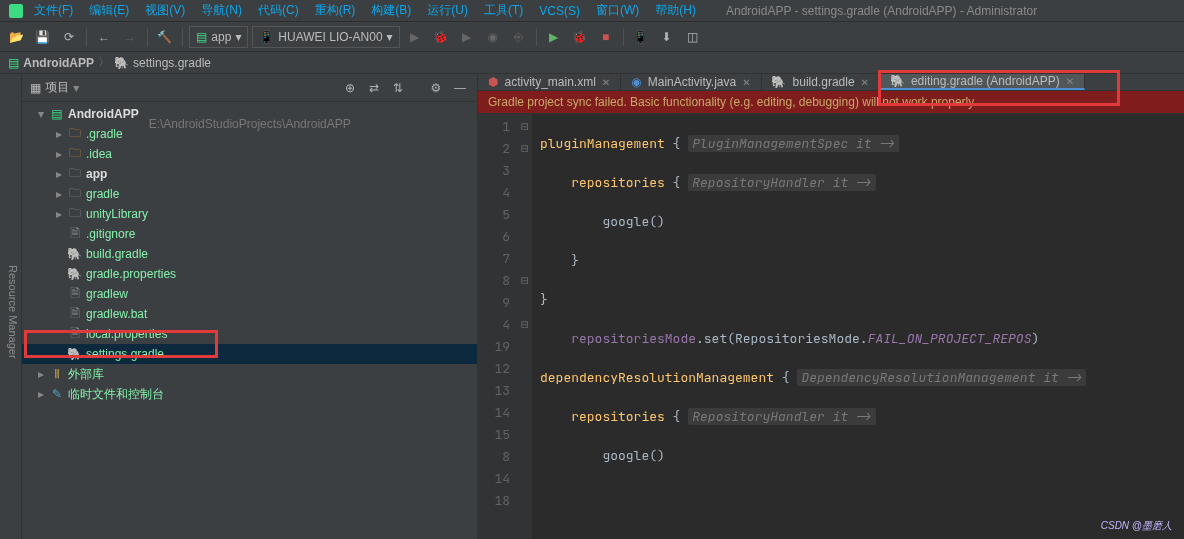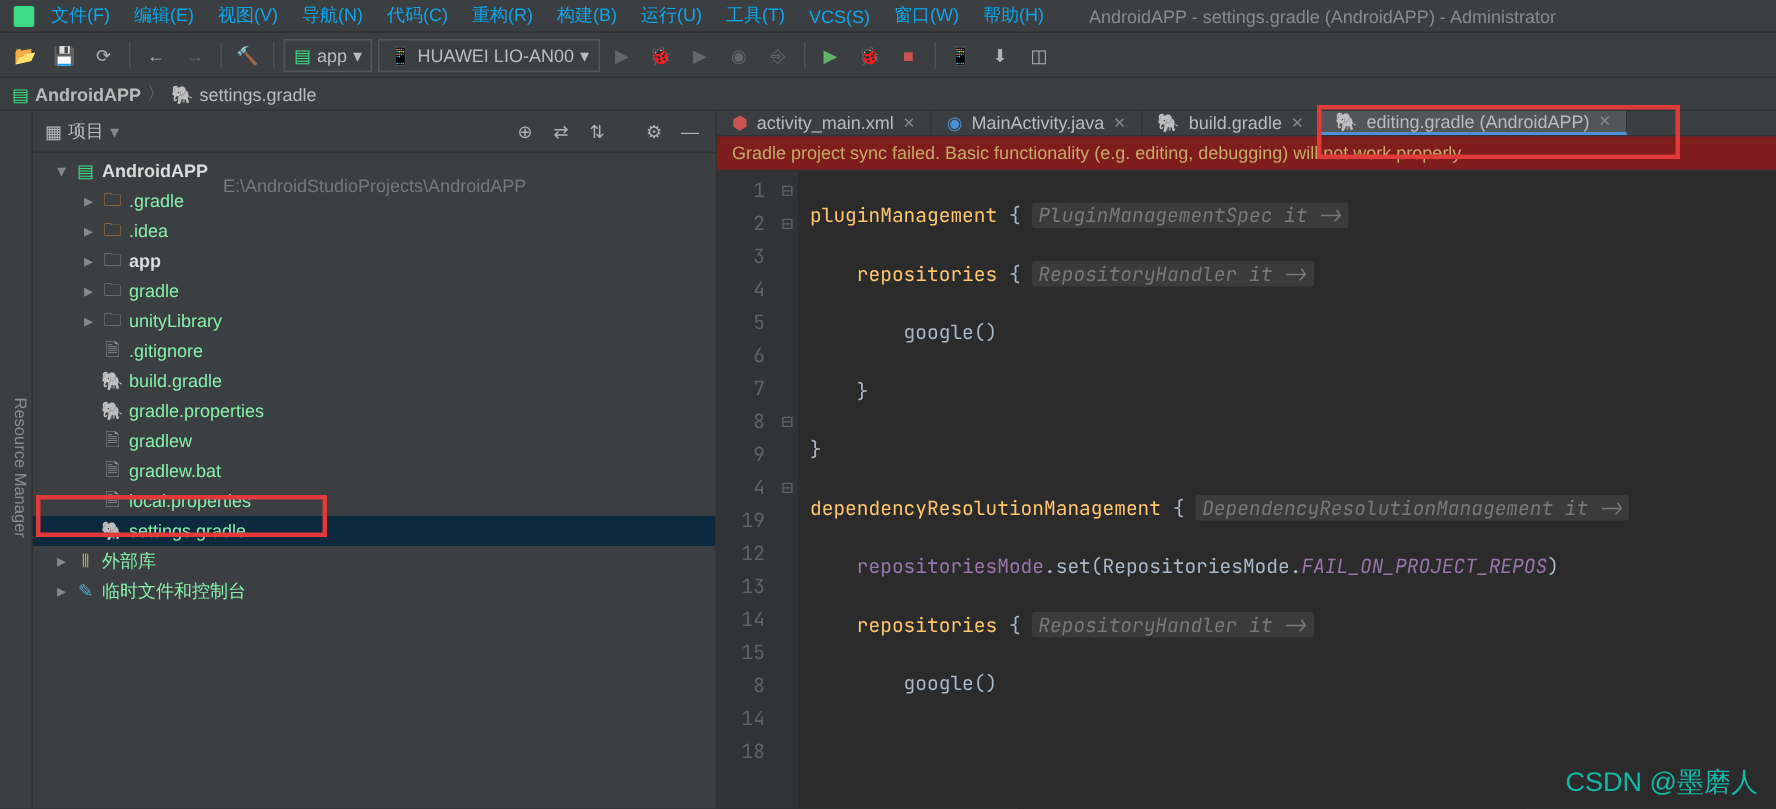--- a/index.html
+++ b/index.html
@@ -118,21 +118,21 @@
       text-align: right; padding: 2px 8px 2px 0;
     }
     .gutter-fold { width: 14px; background: #313335; color: #606366; padding-top:2px; }
     .gutter-fold div, .gutter-nums div, .code-lines div { height: 22px; line-height: 22px; }
     .code-lines { flex: 1; padding: 2px 8px; color: #a9b7c6; white-space: pre; }
     .fn { color: #ffc66d; }
     .prop { color: #9876aa; }
     .hint-box { background: #3b3b3b; color: #787878; padding: 0 4px; border-radius: 2px; font-style: italic; }
     .watermark {
       position: absolute; right: 12px; bottom: 6px;
-      color: #14b8a6; font-size: 18px; 
+      color: #c4b5fd; font-size: 10px; font-style: italic;
     }
     svg { display: block; }
   </style>
 </head>
 <body>
 
 <div class="menubar">
   <span class="logo">
     <svg width="14" height="14" viewBox="0 0 14 14">
         <rect width="14" height="14" fill="#3ddc84" rx="2"></rect>
@@ -409,22 +409,22 @@
           <div style="text-align: center;"></div>
           <div style="text-align: center;"></div>
           <div style="text-align: center;"></div>
         </div>
       <div class="code-lines">
 <div><span class="fn">pluginManagement </span><span>{</span> <span class="hint-box">PluginManagementSpec it -&gt;</span></div>
 <div><span class="fn">    repositories </span><span>{</span> <span class="hint-box">RepositoryHandler it -&gt;</span></div>
 <div>        google()</div>
 <div>    }</div>
 <div>}</div>
+<div><span>    </span><span class="prop">repositoriesMode</span><span>.set(RepositoriesMode.</span><span class="prop" style="font-style:italic">FAIL_ON_PROJECT_REPOS</span><span>)</span></div>
 <div><span class="fn">dependencyResolutionManagement </span><span>{</span> <span class="hint-box">DependencyResolutionManagement it -&gt;</span></div>
-<div><span>    </span><span class="prop">repositoriesMode</span><span>.set(RepositoriesMode.</span><span class="prop" style="font-style:italic">FAIL_ON_PROJECT_REPOS</span><span>)</span></div>
 <div><span class="fn">    repositories </span><span>{</span> <span class="hint-box">RepositoryHandler it -&gt;</span></div>
 <div>        google()</div>
 
 
 
 
 
 
 
       </div>

